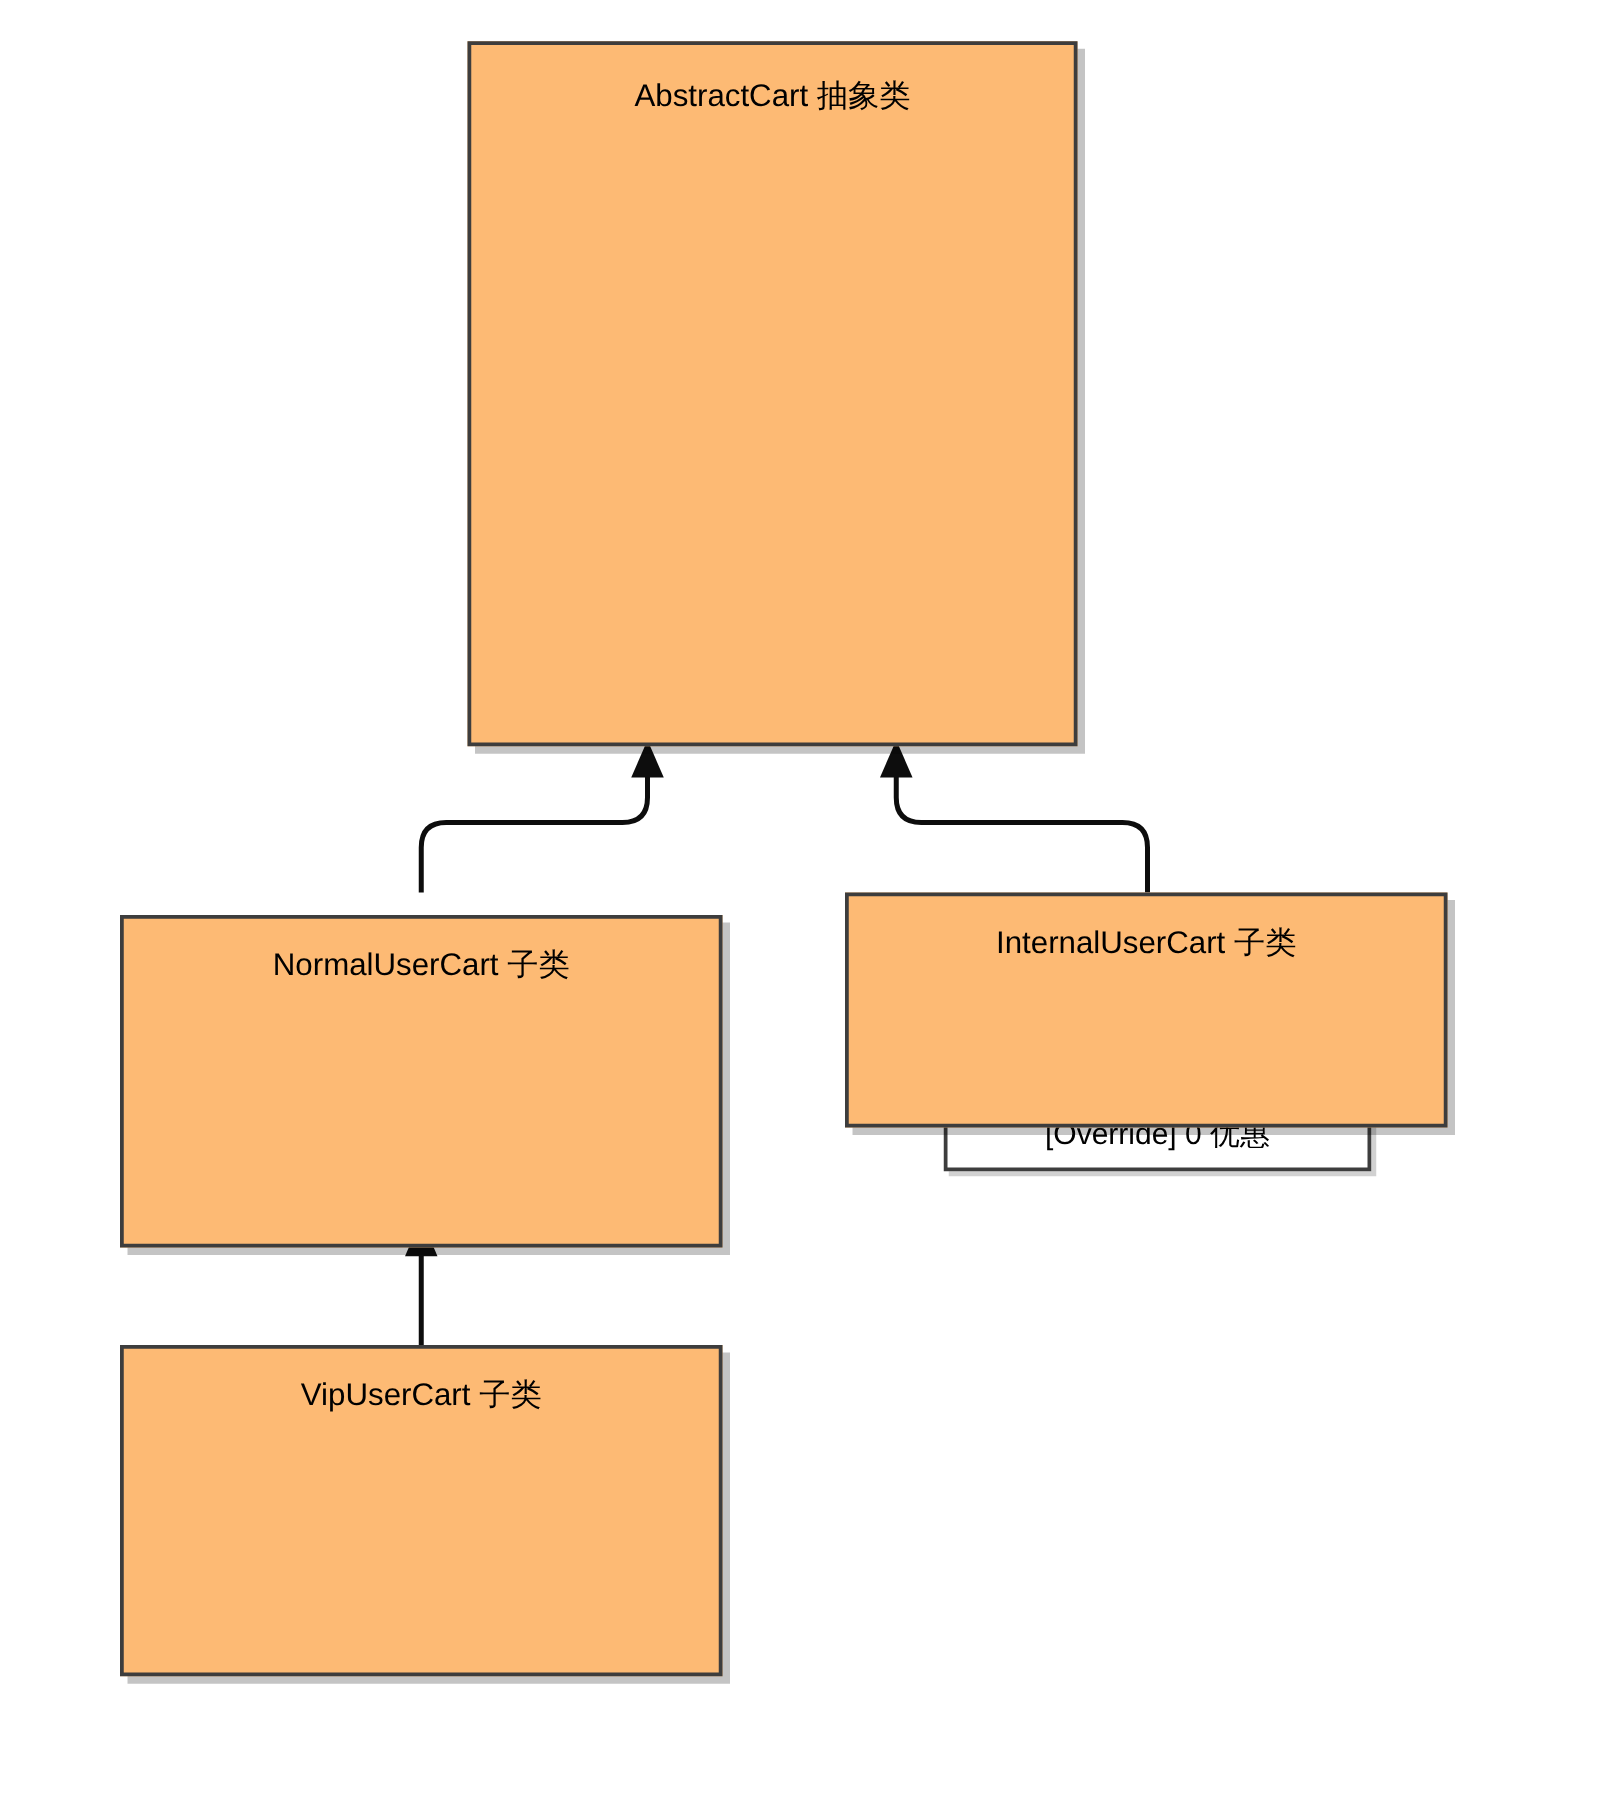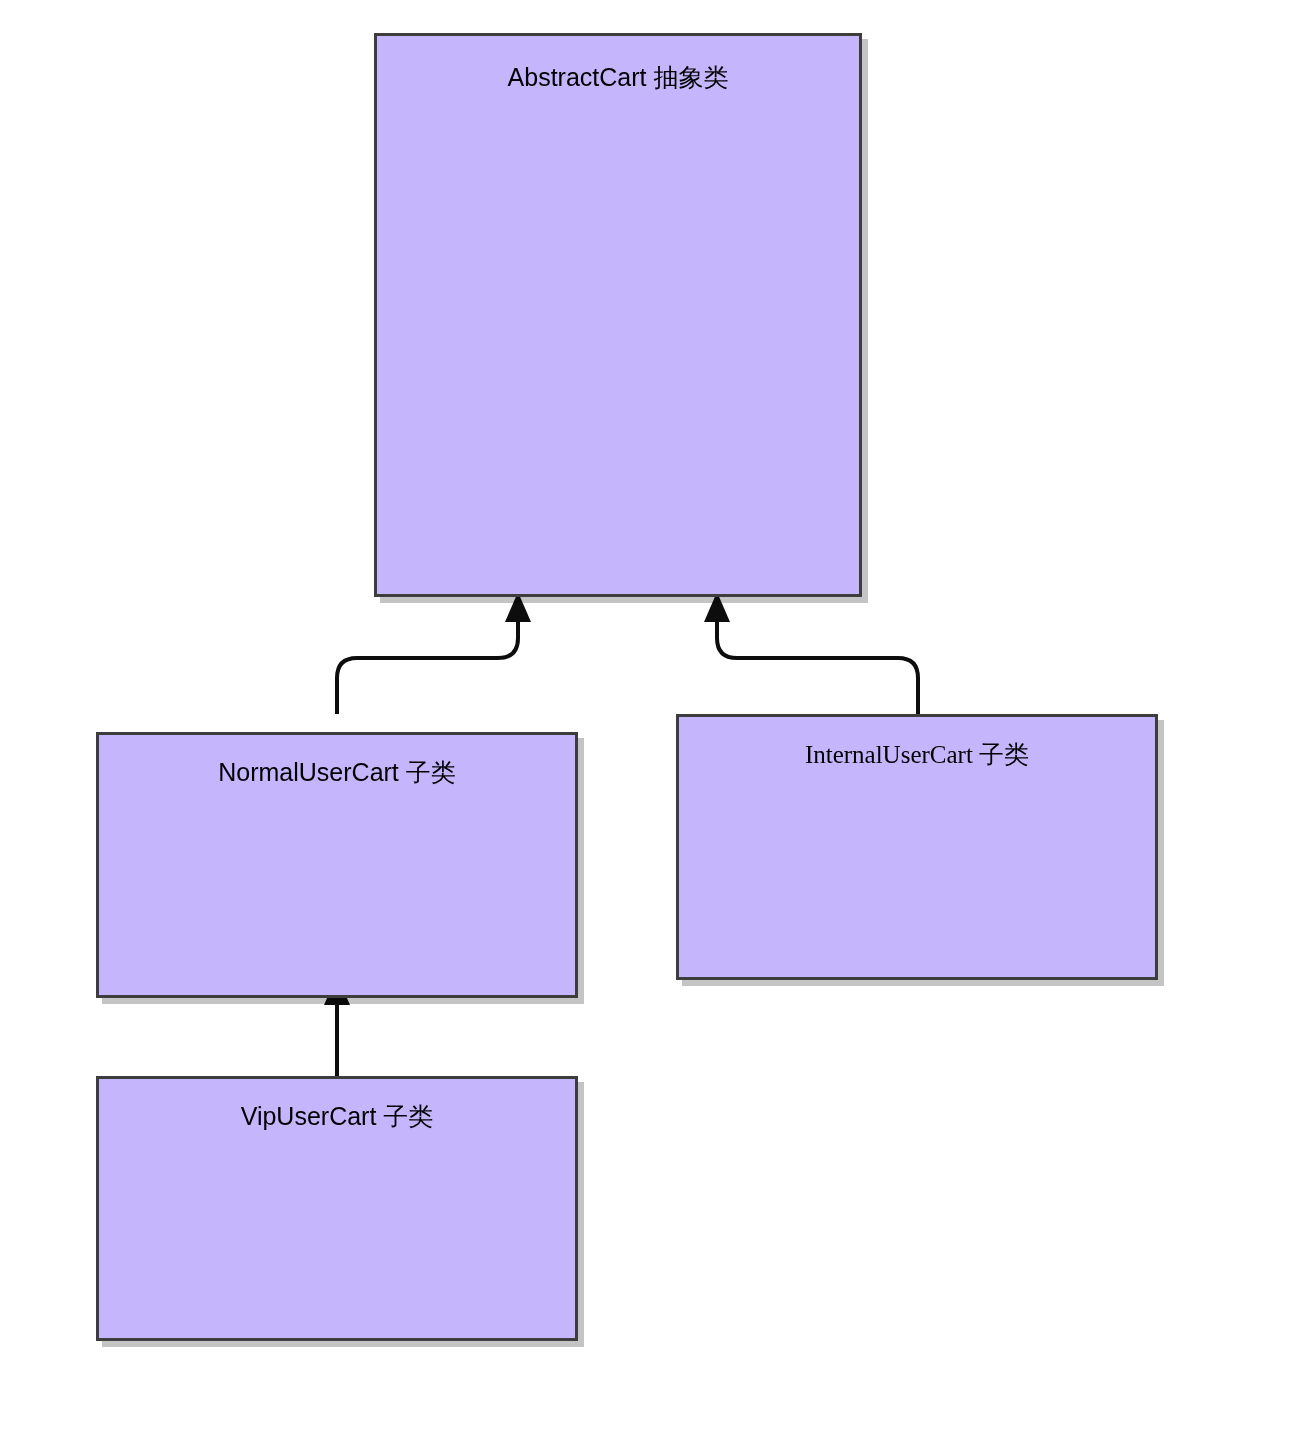--- a/index.html
+++ b/index.html
@@ -15,21 +15,21 @@
     position: relative;
     width: 1292px;
     height: 1446px;
     background: #ffffff;
     overflow: hidden;
   }
   
   .class-box {
     position: absolute;
     box-sizing: border-box;
-    background: #c4b5fd;
+    background: #fdba74;
     border: 3px solid #3d3d3d;
     box-shadow: 6px 6px 0 0 rgba(0,0,0,0.23);
     z-index: 3;
   }
   .class-title {
     text-align: center;
     color: #000000;
     font-size: 25px;
     line-height: 1.25;
     font-weight: 400;
@@ -121,21 +121,21 @@
   <div class="member-box italic" style="left:455px; top:480px; width:342px; height:56px;">计算优惠留给子类实现</div>
 
   <div class="class-box" style="left:96px; top:732px; width:482px; height:266px;">
     <div class="class-title" style="margin-top:22px;">NormalUserCart 子类</div>
   </div>
 
   <div class="member-box" style="left:175px; top:800px; width:342px; height:58px;">[Override] 10%总价作为运费</div>
 
   <div class="member-box" style="left:175px; top:879px; width:342px; height:58px;">[Override] 0 优惠</div>
 
-  <div class="class-box" style="left:676px; top:714px; width:482px; height:266px;font-family:Liberation Serif, serif;">
+  <div class="class-box" style="left:676px; top:714px; width:482px; height:188px;">
     <div class="class-title" style="margin-top:22px;">InternalUserCart 子类</div>
   </div>
 
   <div class="member-box" style="left:755px; top:800px; width:342px; height:58px;">[Override] 0 运费</div>
 
   <div class="member-box" style="left:755px; top:879px; width:342px; height:58px;">[Override] 0 优惠</div>
 
   <div class="class-box" style="left:96px; top:1076px; width:482px; height:265px;">
     <div class="class-title" style="margin-top:22px;">VipUserCart 子类</div>
   </div>

